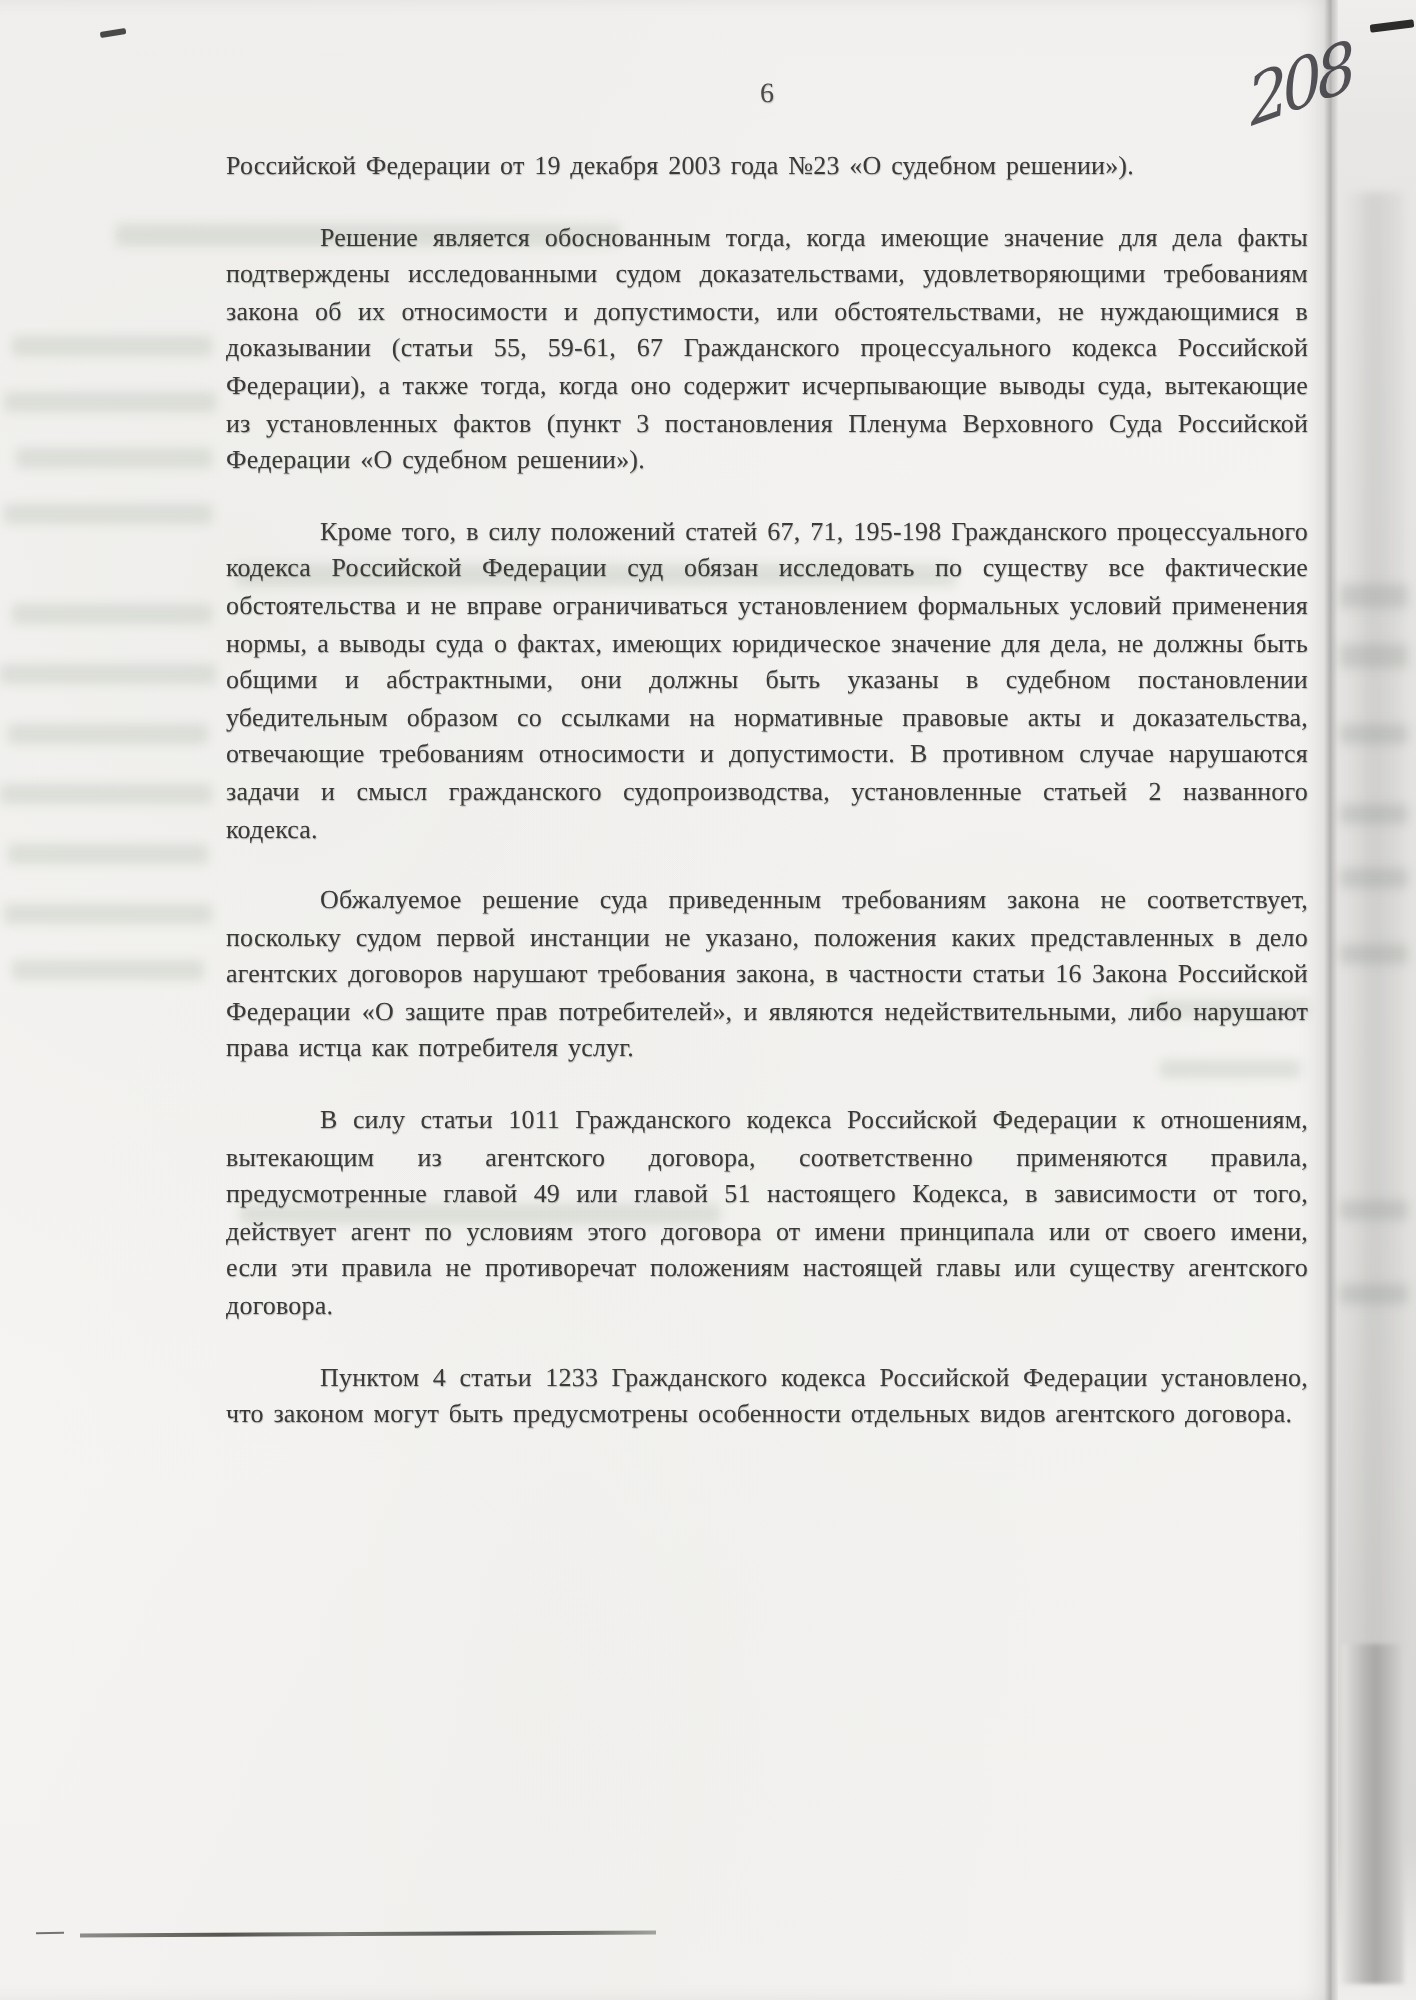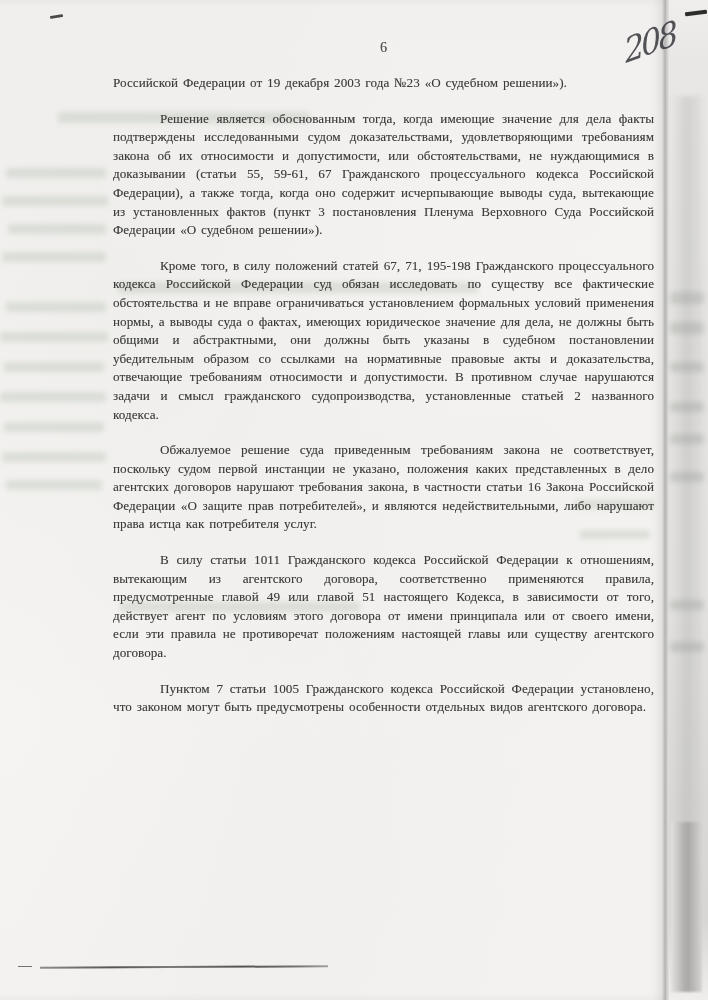--- a/index.html
+++ b/index.html
@@ -180,21 +180,21 @@
 
   <div class="pen-dash dash-top-left"></div>
   <div class="pen-dash dash-top-right"></div>
 
   <div class="content">
     <p class="noindent">Российской Федерации от 19 декабря 2003 года №23 «О судебном решении»).</p>
     <p>Решение является обоснованным тогда, когда имеющие значение для дела факты подтверждены исследованными судом доказательствами, удовлетворяющими требованиям закона об их относимости и допустимости, или обстоятельствами, не нуждающимися в доказывании (статьи 55, 59-61, 67 Гражданского процессуального кодекса Российской Федерации), а также тогда, когда оно содержит исчерпывающие выводы суда, вытекающие из установленных фактов (пункт 3 постановления Пленума Верховного Суда Российской Федерации «О судебном решении»).</p>
     <p>Кроме того, в силу положений статей 67, 71, 195-198 Гражданского процессуального кодекса Российской Федерации суд обязан исследовать по существу все фактические обстоятельства и не вправе ограничиваться установлением формальных условий применения нормы, а выводы суда о фактах, имеющих юридическое значение для дела, не должны быть общими и абстрактными, они должны быть указаны в судебном постановлении убедительным образом со ссылками на нормативные правовые акты и доказательства, отвечающие требованиям относимости и допустимости. В противном случае нарушаются задачи и смысл гражданского судопроизводства, установленные статьей 2 названного кодекса.</p>
     <p>Обжалуемое решение суда приведенным требованиям закона не соответствует, поскольку судом первой инстанции не указано, положения каких представленных в дело агентских договоров нарушают требования закона, в частности статьи 16 Закона Российской Федерации «О защите прав потребителей», и являются недействительными, либо нарушают права истца как потребителя услуг.</p>
     <p>В силу статьи 1011 Гражданского кодекса Российской Федерации к отношениям, вытекающим из агентского договора, соответственно применяются правила, предусмотренные главой 49 или главой 51 настоящего Кодекса, в зависимости от того, действует агент по условиям этого договора от имени принципала или от своего имени, если эти правила не противоречат положениям настоящей главы или существу агентского договора.</p>
-    <p>Пунктом 7 статьи 1005 Гражданского кодекса Российской Федерации установлено, что законом могут быть предусмотрены особенности отдельных видов агентского договора.</p>
+    <p>Пунктом 4 статьи 1233 Гражданского кодекса Российской Федерации установлено, что законом могут быть предусмотрены особенности отдельных видов агентского договора.</p>
   </div>
 
   <div class="bottom-line-a"></div>
   <div class="bottom-line-b"></div>
 
   <div class="next-page"></div>
   <div class="corner-shadow-top"></div>
   <div class="corner-shadow"></div>
   <div class="page-edge"></div>
 

